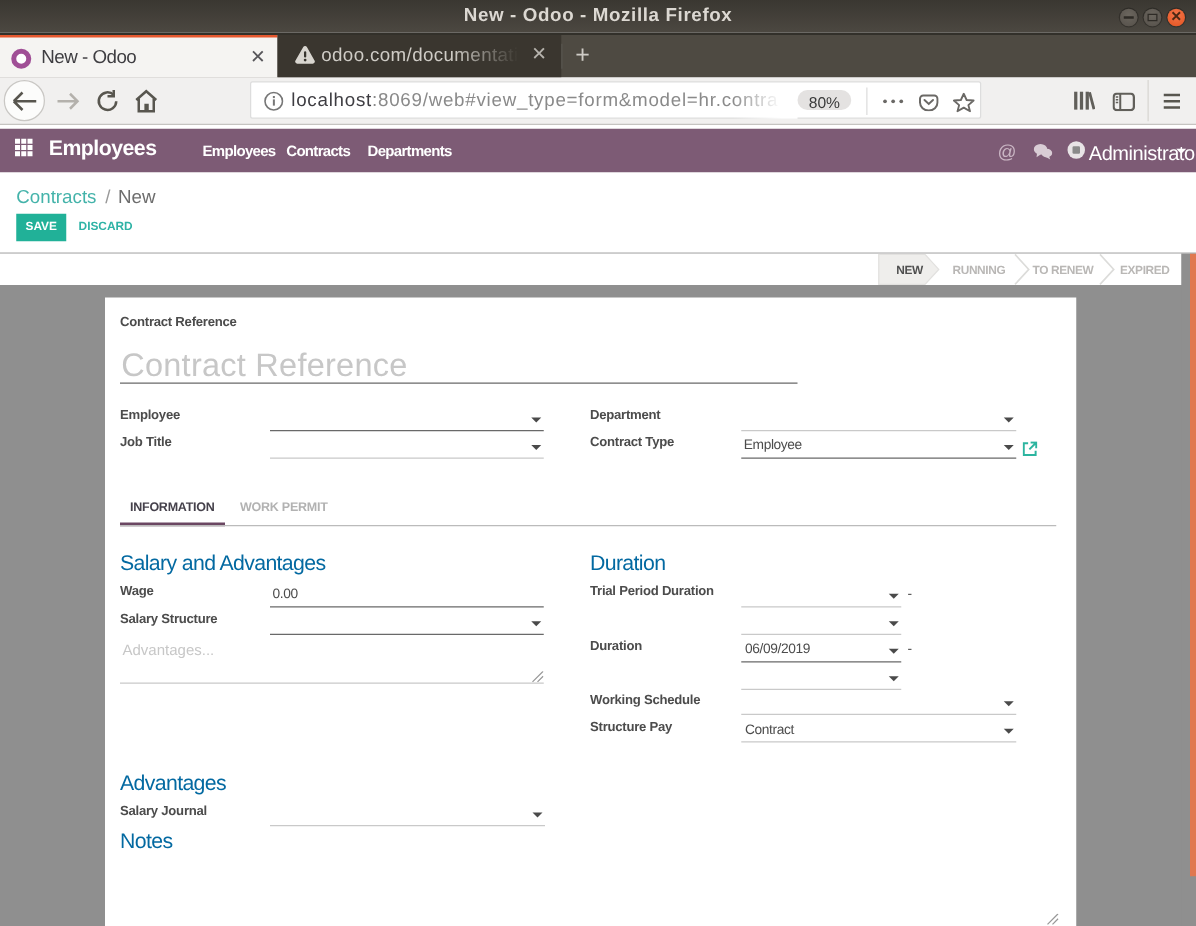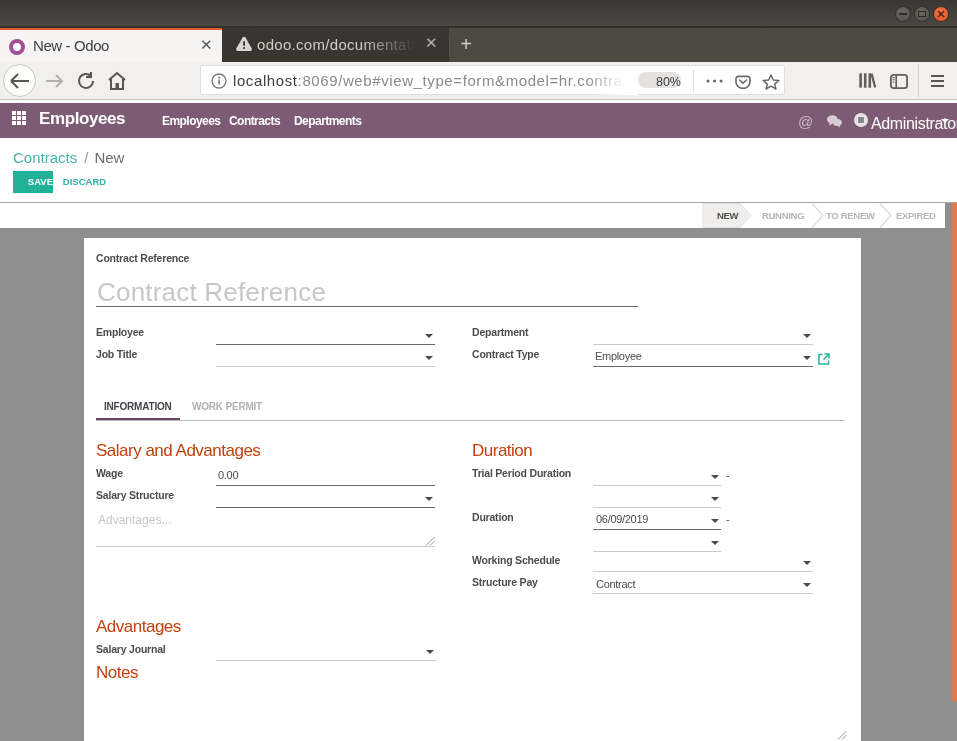--- a/index.html
+++ b/index.html
@@ -39,61 +39,62 @@
 
 #urlbar { left:0; top:62px; width:957px; height:38px; background:#f1f0ef;
   border-bottom:1px solid #c6c4c1; }
 #backbtn { left:3px; top:2px; width:33px; height:33px; border-radius:50%;
   border:1px solid #c9c7c4; background:#fcfcfb; }
 #urlfield { left:200px; top:3px; width:585px; height:30px; background:#fff;
   border:1px solid #ddd; border-radius:2px; }
 #urltext { left:32px; top:6px; width:405px; overflow:hidden; font-size:15px; letter-spacing:0.6px; color:#8a8a8a; white-space:nowrap; }
 #urltext b { color:#3e3d42; font-weight:normal; }
 #zoombadge { left:437px; top:6px; width:43px; height:16px; background:#e4e2e1;
-  border-radius:10px; font-size:12.5px; color:#3a3a3a; text-align:right; line-height:20px; }
+  border-radius:10px; font-size:12.5px; color:#3a3a3a; text-align:center; line-height:20px; }
 #fsep1 { left:492px; top:4px; width:1px; height:22px; background:#ddd; }
 
 #gapwhite { left:0; top:100px; width:957px; height:3px; background:#fff; }
 #navbar { left:0; top:103px; width:957px; height:35px; background:#7d5b75; }
 #gridicon { left:12px; top:8px; width:15px; height:15px; }
 #gridicon div { position:absolute; width:4px; height:4px; background:#fff; }
 #brand { left:39px; top:6px; font-size:17px; font-weight:bold; letter-spacing:-0.4px; color:#fff; }
 .navitem { top:11px; font-size:12px; font-weight:bold; letter-spacing:-0.55px; color:#fff; }
 
 #cpanel { left:0; top:138px; width:957px; height:65px; background:#fff;
   border-bottom:1px solid #a5a5a5; }
 #breadcrumb { left:13px; top:11px; font-size:15px; color:#777; }
 #breadcrumb a { color:#44b3aa; text-decoration:none; }
 #breadcrumb .cur { color:#6d6d6d; }
 #savebtn { left:13px; top:33px; width:40px; height:22px; background:#21b198;
-  color:#fff; font-size:9.5px; font-weight:bold; text-align:right; line-height:22px; }
+  color:#fff; font-size:9.5px; font-weight:bold; text-align:center; line-height:22px; }
 #discardbtn { left:62px; top:33px; width:45px; height:22px; color:#2fb3a6;
   font-size:9.5px; font-weight:bold; text-align:center; line-height:22px; }
 
 #statusrow { left:0; top:203px; width:945px; height:25px; background:#fff; }
 
 #content { left:0; top:228px; width:957px; height:513px; background:#8f8f8f; }
 #sheet { left:84px; top:238px; width:777px; height:503px; background:#fff; }
 
 #sbtrack { left:945px; top:203px; width:12px; height:538px; background:#8f8f8f; }
 #sbthumb { left:952px; top:203px; width:5px; height:498px; background:#e07850; }
 
 .lbl { font-size:10.5px; font-weight:bold; letter-spacing:-0.2px; color:#4c4c4c; }
 .val { font-size:11px; letter-spacing:-0.3px; color:#4c4c4c; }
 .ph  { color:#c7c7c7; }
 .line { height:1px; background:#c9c9c9; }
 .dline { height:1px; background:#696969; }
 .caret { width:0; height:0; border-left:4px solid transparent;
   border-right:4px solid transparent; border-top:4px solid #4a4a4a; }
-.hdg { font-size:17px; letter-spacing:-0.5px; color:#c2410c; }
+.hdg { font-size:17px; letter-spacing:-0.5px; color:#0369a1; }
 .dash { font-size:11px; color:#4c4c4c; }
 </style>
 </head>
 <body>
 <div class="abs" id="titlebar">
+  <div class="abs" id="titletext">New - Odoo - Mozilla Firefox</div>
   <div class="abs winbtn" id="btnmin">
       <i></i>
     </div>
   <div class="abs winbtn" id="btnmax">
       <i></i>
     </div>
   <div class="abs winbtn" id="btncls">
       <span>✕</span>
     </div>
 </div>

